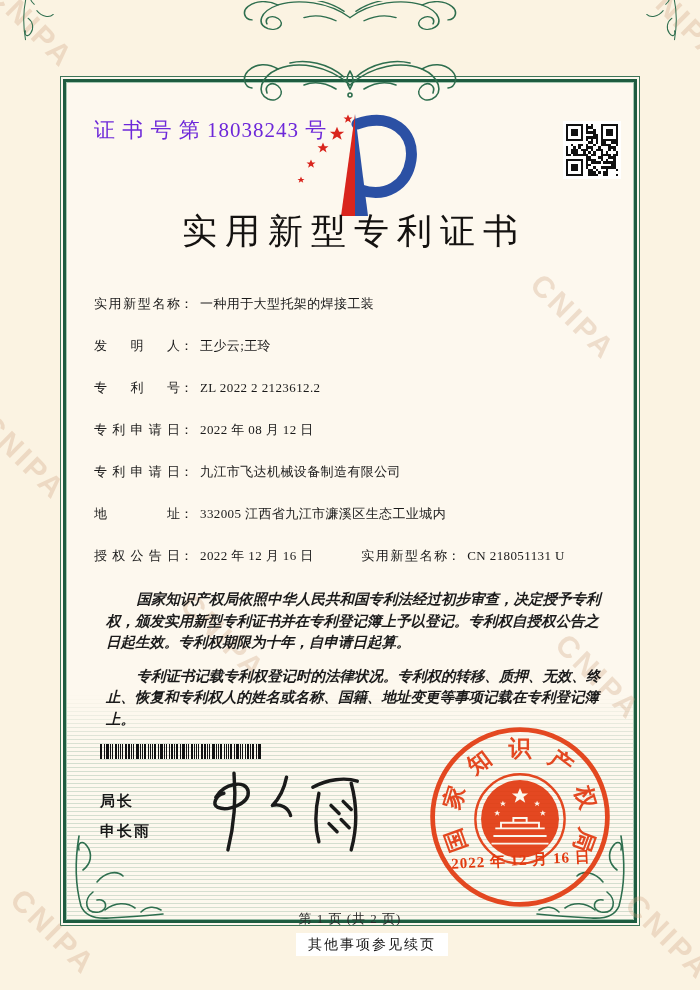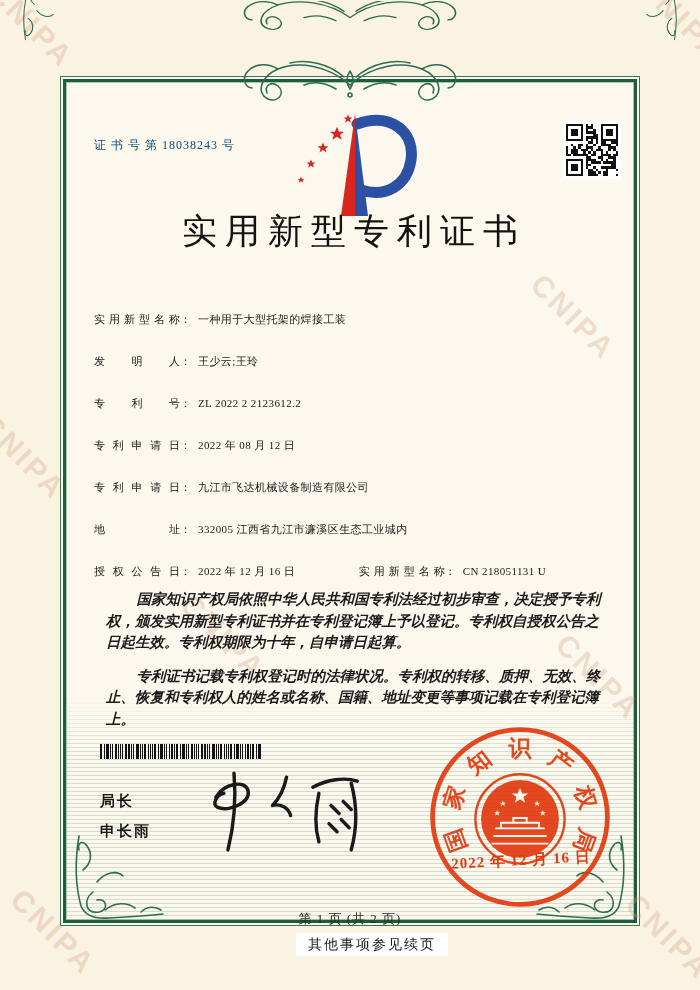--- a/index.html
+++ b/index.html
@@ -12,27 +12,27 @@
   .frame-light{position:absolute;inset:0;border:1px solid #a6c8b2;}
   
   .wavy{position:absolute;left:67px;right:67px;top:695px;height:228px;
         background:repeating-linear-gradient(180deg,rgba(120,162,136,.30) 0 1px,rgba(120,162,136,0) 1px 4px);
         -webkit-mask-image:linear-gradient(180deg,transparent,#000 55px);
         mask-image:linear-gradient(180deg,transparent,#000 55px);}
   
   .wm{position:absolute;font:700 30px "Liberation Sans",sans-serif;
       color:rgba(205,160,124,.30);letter-spacing:3px;transform:rotate(45deg);white-space:nowrap;}
   
-  .certno{position:absolute;left:94px;top:116px;font-size:12px;letter-spacing:1px;color:#0c4a6e;margin-top:21px;}
+  .certno{position:absolute;left:94px;top:116px;font-size:21px;letter-spacing:1px;color:#6d28d9;}
   .logo{position:absolute;left:293px;top:110px;width:140px;height:114px;}
   .qr{position:absolute;left:563px;top:121px;width:58px;height:58px;background:#fff;padding:3px;box-sizing:border-box;}
   .title{position:absolute;left:0;right:0;top:208px;text-align:center;
          font-size:35px;font-weight:400;letter-spacing:8px;padding-left:8px;color:#141210;}
   
-  .fields{position:absolute;left:94px;right:70px;top:312px;font-size:11px;}
+  .fields{position:absolute;left:94px;right:70px;top:296px;font-size:13px;}
   .row{height:15px;line-height:15px;margin-bottom:27px;white-space:nowrap;}
   .lbl{display:inline-block;width:86px;text-align:justify;text-align-last:justify;vertical-align:top;}
   .colon{display:inline-block;margin-right:7px;}
   .val{letter-spacing:.4px;}
   .val-fixed{display:inline-block;width:158px;letter-spacing:.4px;}
   
   .paras{position:absolute;left:94px;right:86px;top:577px;font-size:14.5px;line-height:21.5px;
          font-style:italic;color:#1b1b1b;}
   .paras p{margin:12px;text-indent:2.1em;font-weight:bold;}
   

